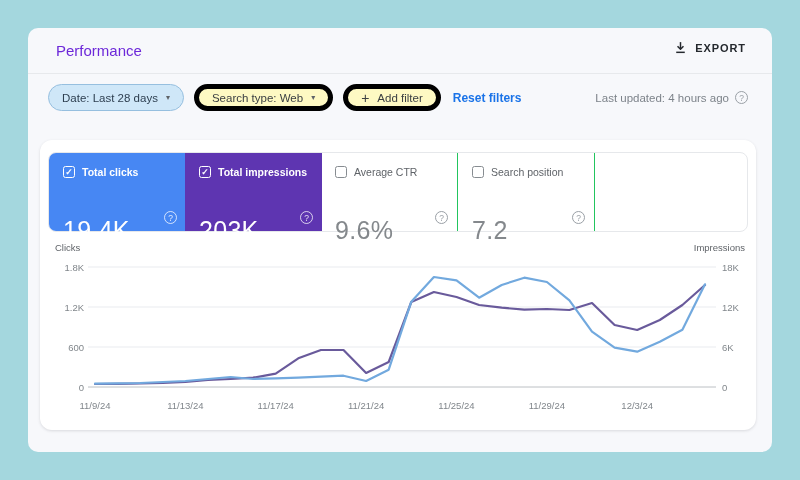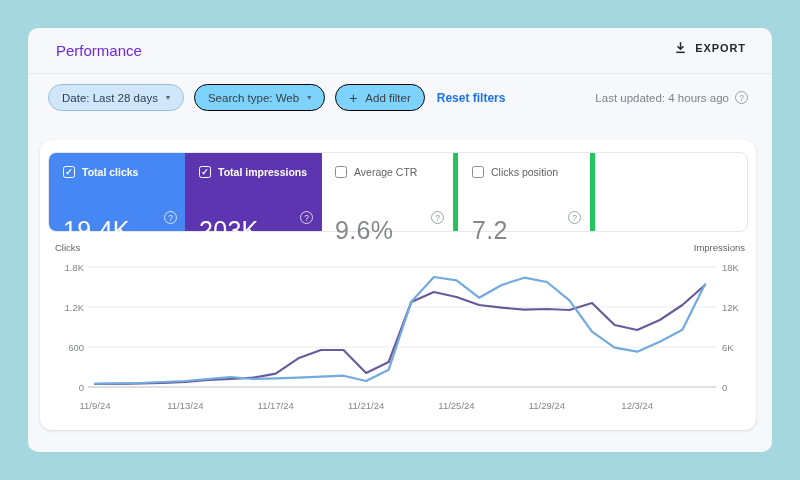--- a/index.html
+++ b/index.html
@@ -21,36 +21,36 @@
   .export-btn { position:absolute; right:26px; top:13px; display:flex; align-items:center;
     gap:8px; font-size:11px; font-weight:700; letter-spacing:.9px; color:#24282d; cursor:pointer; }
   .export-btn svg { display:block; }
   
   .filters { position:absolute; left:20px; right:24px; top:56px; height:27px;
     display:flex; align-items:center; }
   .pill { height:27px; display:flex; align-items:center; padding:0 13px;
     border-radius:14px; font-size:11.5px; cursor:pointer; white-space:nowrap; }
   .pill .caret { margin-left:8px; font-size:8px; color:#5f6368; }
   .pill-date { background:#cfe7f8; border:1px solid #96bfdf; color:#2e3f50; font-weight:500; }
-  .pill-plain { background:#7dd3fc; border:1px solid #000000; color:#3c4043; margin-left:10px; }
+  .pill-plain { background:#fef9c3; border:5px solid #000000; color:#3c4043; margin-left:10px; }
   .pill .plus { margin-right:8px; font-size:14px; color:#3c4043; font-weight:400; }
   .reset-link { margin-left:12px; font-size:12px; font-weight:700; color:#1a73e8; cursor:pointer; }
   .last-updated { margin-left:auto; display:flex; align-items:center; gap:6px;
     font-size:11.5px; color:#7d838a; }
   .help {
     width:13px; height:13px; border-radius:50%; border:1px solid #9aa0a6;
     color:#9aa0a6; font-size:8.5px; line-height:12px; text-align:center; display:inline-block;
   }
   
   .panel { position:absolute; left:12px; top:112px; width:716px; height:290px;
     background:#ffffff; border-radius:12px; box-shadow:0 1px 3px rgba(60,64,67,.16); }
   
   .cards { position:absolute; left:8px; top:12px; width:700px; height:80px;
     border:1px solid #e6e8eb; border-radius:8px; display:flex; background:#fff; }
-  .card { width:137px; position:relative; border-right:5px solid #22c55e; cursor:pointer; }
+  .card { width:137px; position:relative; border-right:1px solid #22c55e; cursor:pointer; }
   .card.filler { flex:1; border-right:none; cursor:default; }
   .card.sel { border-right:none; margin-right:-1px; z-index:1; }
   .card.sel.first { border-radius:7px 0 0 7px; }
   .card-label { position:absolute; left:14px; top:13px; display:flex; align-items:center; gap:7px;
     font-size:10.5px; font-weight:700; color:#fff; }
   .card.unsel .card-label { color:#5f6368; font-weight:500; }
   .card-value { position:absolute; left:14px; top:31px; font-size:25px; color:#fff; letter-spacing:.3px;margin-top:32px; }
   .card.unsel .card-value { color:#84888c; }
   .cb { width:12px; height:12px; border-radius:2.5px; flex:0 0 auto;
     font-size:9px; line-height:11px; text-align:center; }
@@ -130,21 +130,21 @@
         <div class="card-label">
           <span class="cb cb-off"></span>
           <span>Average CTR</span>
         </div>
         <div class="card-value">9.6%</div>
         <span class="card-help">?</span>
       </div>
       <div class="card unsel">
         <div class="card-label">
           <span class="cb cb-off"></span>
-          <span>Clicks position</span>
+          <span>Search position</span>
         </div>
         <div class="card-value">7.2</div>
         <span class="card-help">?</span>
       </div>
       <div class="card filler"></div>
     </div>
 
     <div class="chart">
       <div class="axis-label left">Clicks</div>
       <div class="axis-label right">Impressions</div>

